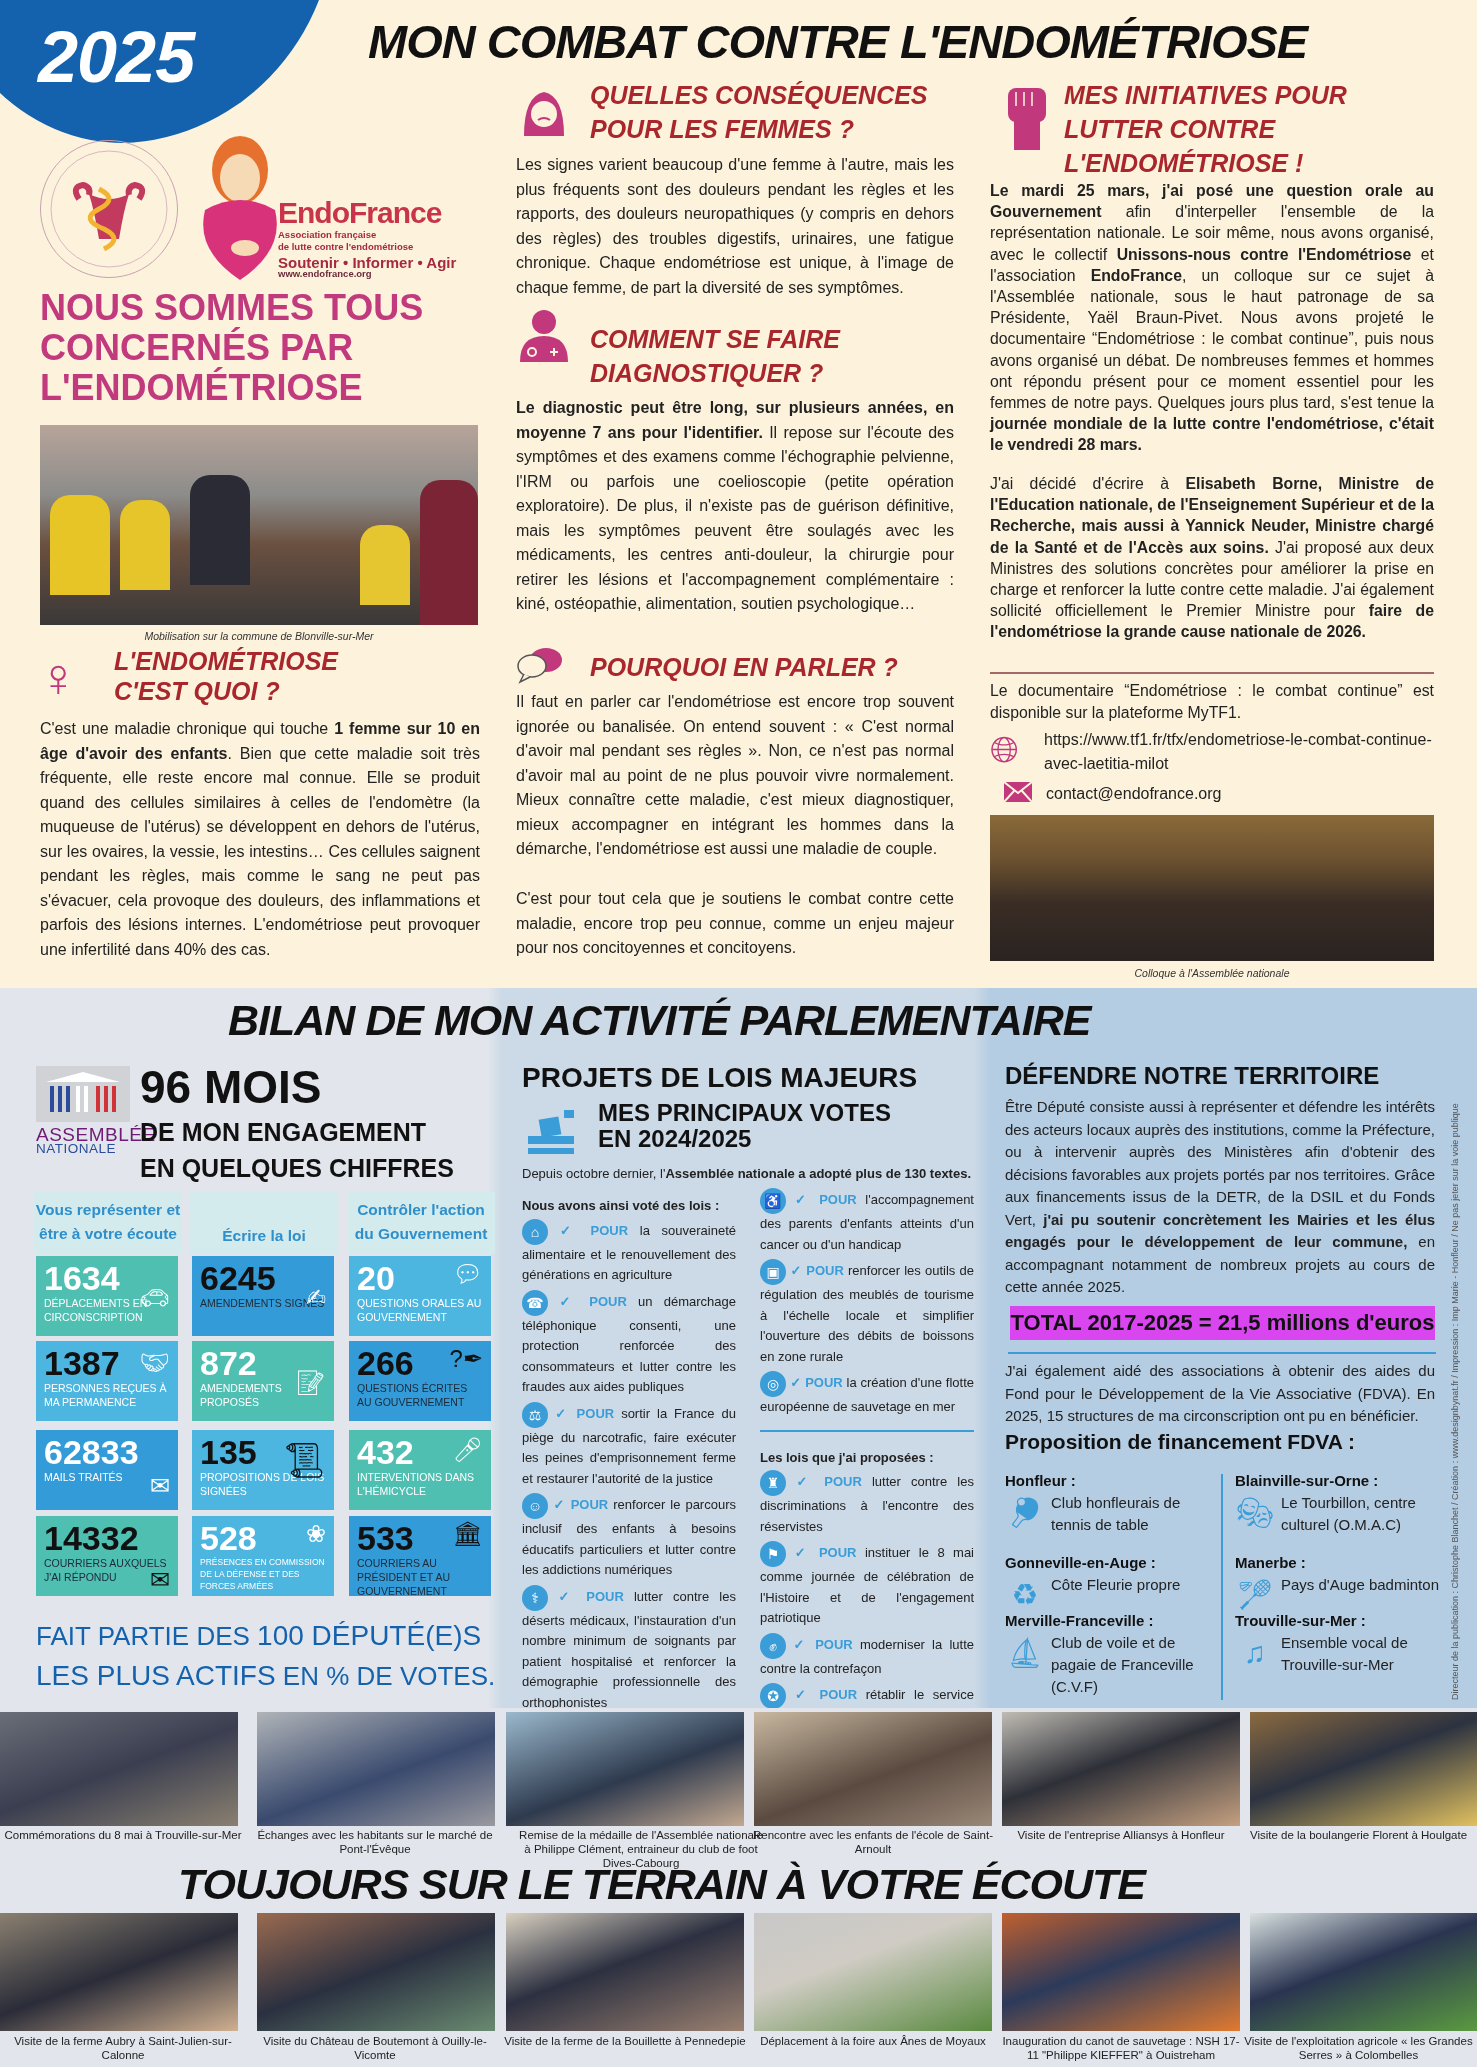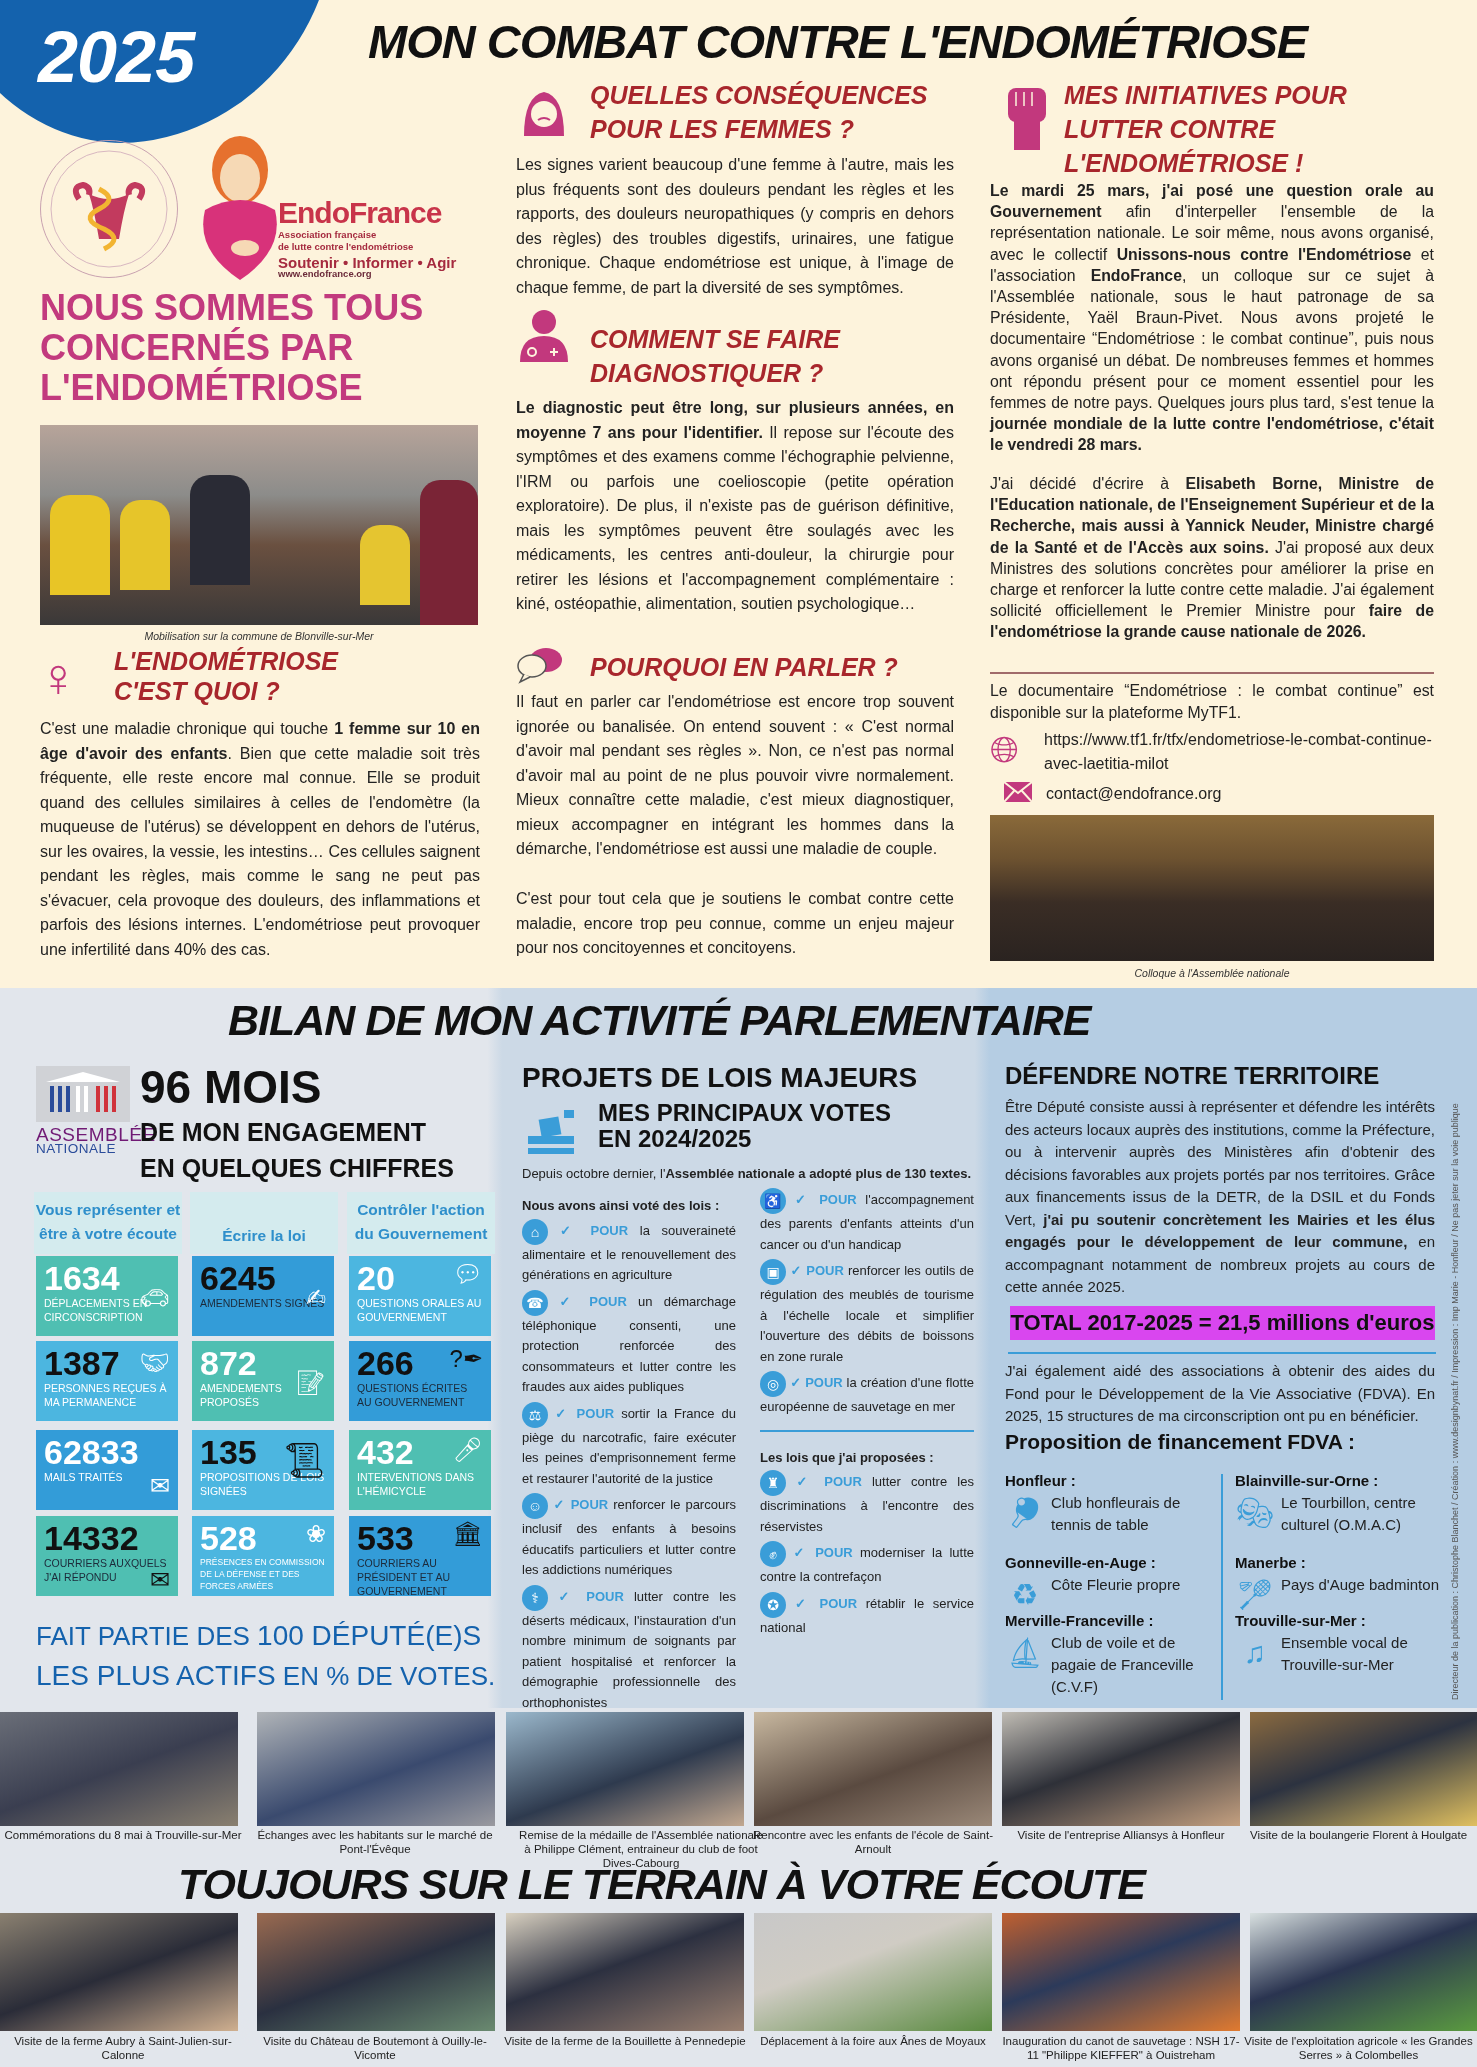--- a/index.html
+++ b/index.html
@@ -291,20 +291,21 @@
   <div class="vote"><span class="vic">⚕</span><span class="pour">✓ POUR</span><span> lutter contre les déserts médicaux, l'instauration d'un nombre minimum de soignants par patient hospitalisé et renforcer la démographie professionnelle des orthophonistes</span></div>
 </div>
 
 <div class="votes-col" style="left:760px;top:1188px;width:214px">
   <div class="vote"><span class="vic">♿</span><span class="pour">✓ POUR</span><span> l'accompagnement des parents d'enfants atteints d'un cancer ou d'un handicap</span></div>
   <div class="vote"><span class="vic">▣</span><span class="pour">✓ POUR</span><span> renforcer les outils de régulation des meublés de tourisme à l'échelle locale et simplifier l'ouverture des débits de boissons en zone rurale</span></div>
   <div class="vote"><span class="vic">◎</span><span class="pour">✓ POUR</span><span> la création d'une flotte européenne de sauvetage en mer</span></div>
   <div class="blue-rule"></div>
   <div class="sub-h">Les lois que j'ai proposées :</div>
   <div class="vote"><span class="vic">♜</span><span class="pour">✓ POUR</span><span> lutter contre les discriminations à l'encontre des réservistes</span></div>
+  <div class="vote"><span class="vic">⚑</span><span class="pour">✓ POUR</span><span> instituer le 8 mai comme journée de célébration de l'Histoire et de l'engagement patriotique</span></div>
   <div class="vote"><span class="vic">✊︎</span><span class="pour">✓ POUR</span><span> moderniser la lutte contre la contrefaçon</span></div>
   <div class="vote"><span class="vic">✪</span><span class="pour">✓ POUR</span><span> rétablir le service national</span></div>
 </div>
 
 <div class="def-title">DÉFENDRE NOTRE TERRITOIRE</div>
 <div class="def-body"><span>Être Député consiste aussi à représenter et défendre les intérêts des acteurs locaux auprès des institutions, comme la Préfecture, ou à intervenir auprès des Ministères afin d'obtenir des décisions favorables aux projets portés par nos territoires. Grâce aux financements issus de la DETR, de la DSIL et du Fonds Vert, </span><b>j'ai pu soutenir concrètement les Mairies et les élus engagés pour le développement de leur commune,</b><span> en accompagnant notamment de nombreux projets au cours de cette année 2025.</span></div>
 <div class="total">TOTAL 2017-2025 = 21,5 millions d'euros</div>
 <div class="rule2"></div>
 <div class="fdva-intro">J'ai également aidé des associations à obtenir des aides du Fond pour le Développement de la Vie Associative (FDVA). En 2025, 15 structures de ma circonscription ont pu en bénéficier.</div>
 <div class="fdva-title">Proposition de financement FDVA :</div>

